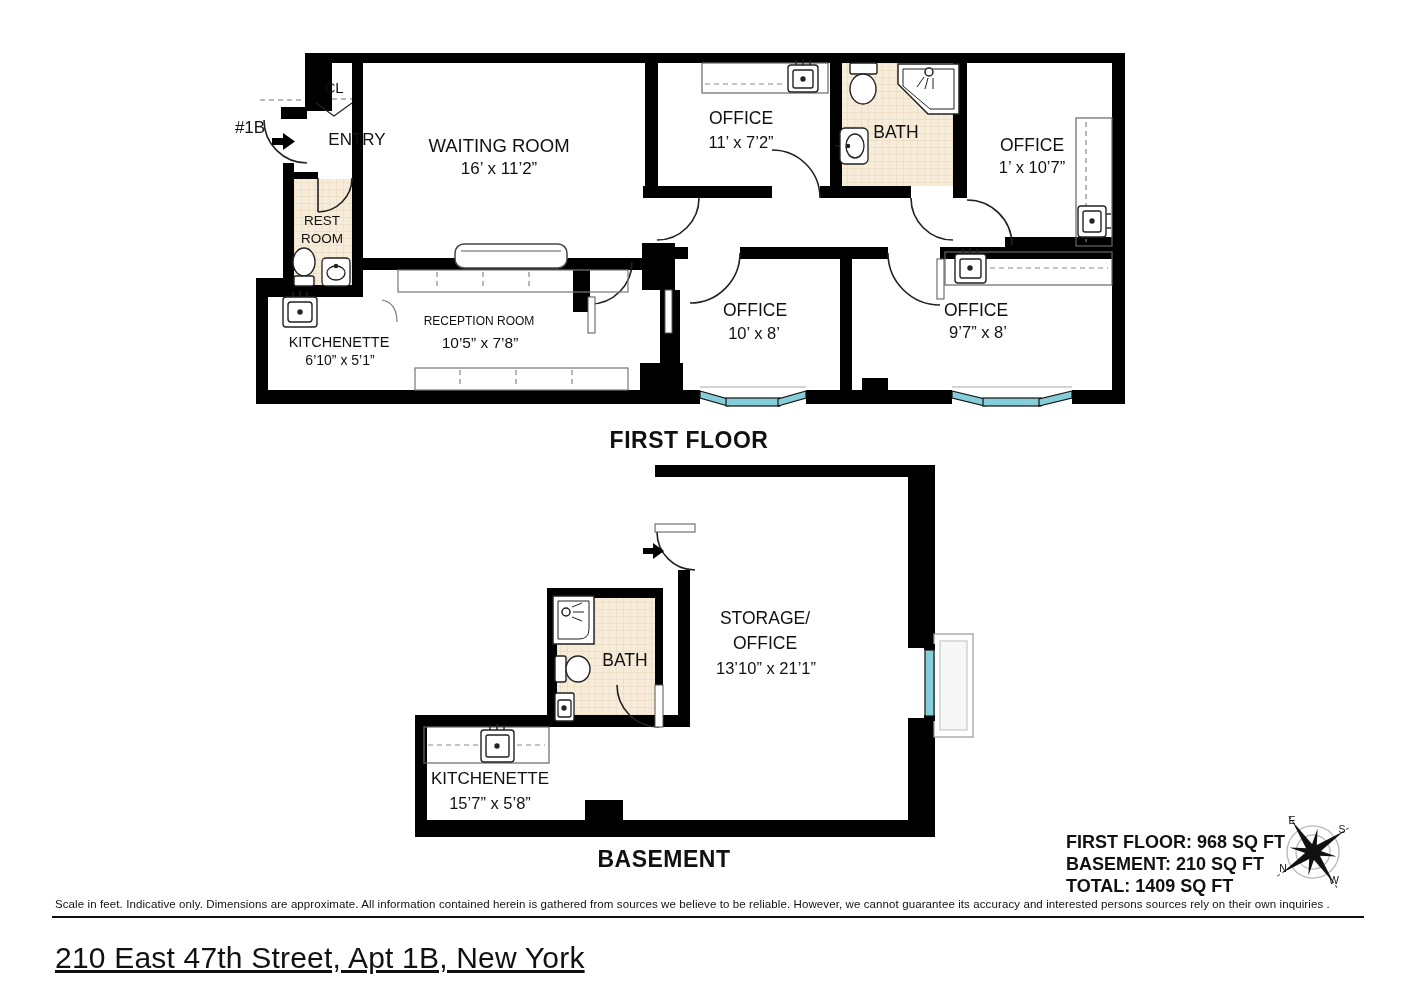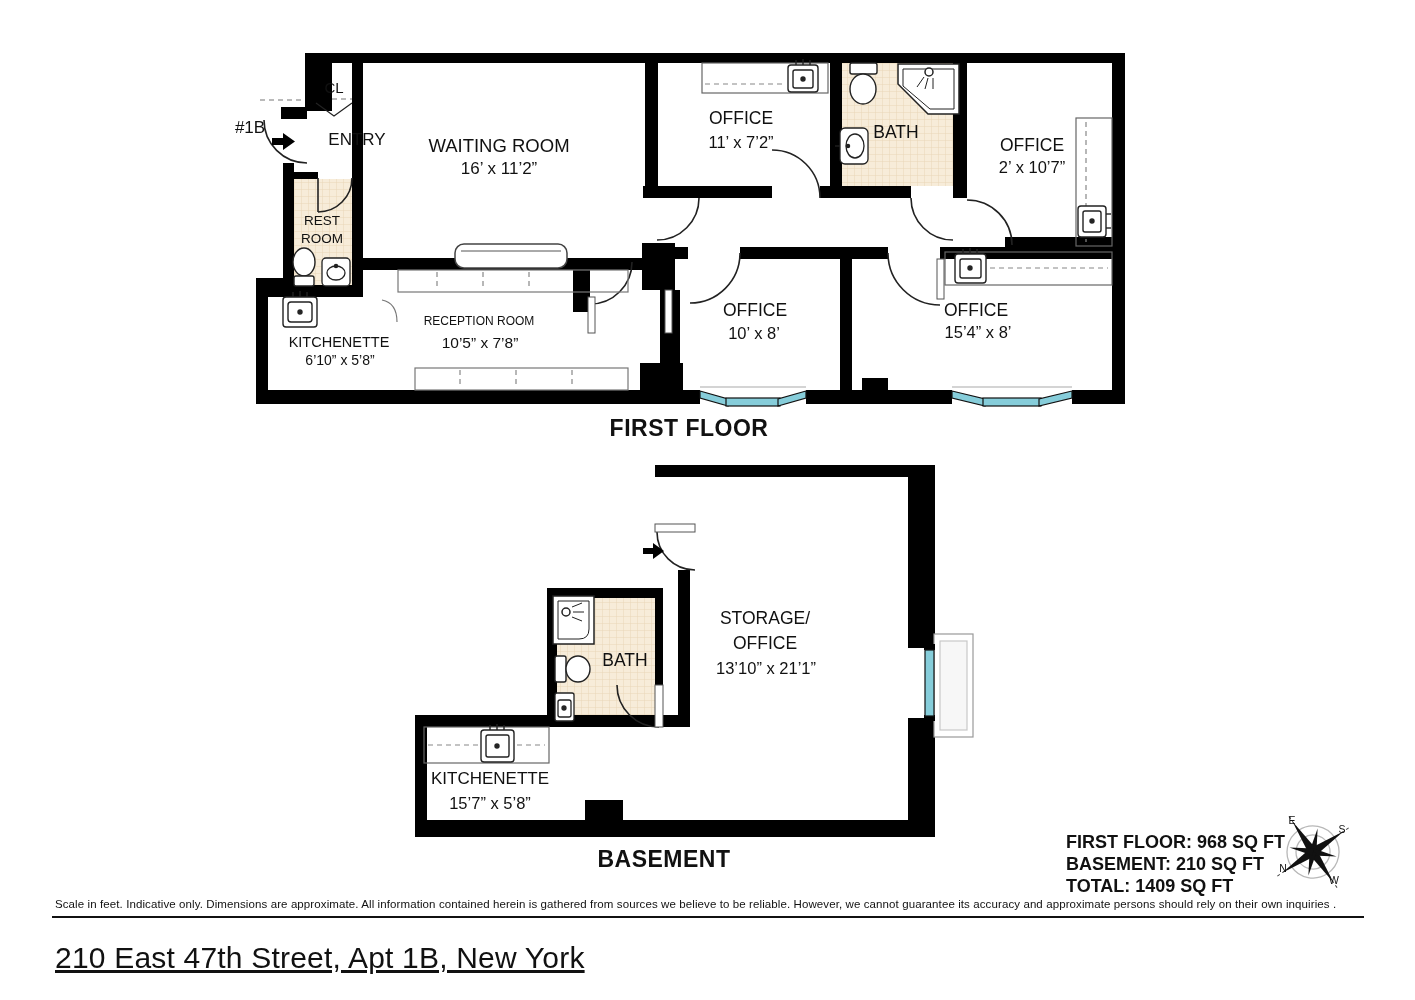--- a/index.html
+++ b/index.html
@@ -282,49 +282,49 @@
 
 <div class="lbl" style="left:334px;top:88px;font-size:15px;">CL</div>
 <div class="lbl" style="left:250px;top:128px;font-size:17px;">#1B</div>
 <div class="lbl" style="left:357px;top:140px;font-size:17px;">ENTRY</div>
 <div class="lbl" style="left:499px;top:146px;font-size:18.5px;">WAITING ROOM</div>
 <div class="lbl" style="left:499px;top:169px;font-size:17px;">16’ x 11’2”</div>
 <div class="lbl" style="left:741px;top:119px;font-size:17.5px;">OFFICE</div>
 <div class="lbl" style="left:741px;top:142px;font-size:16.5px;">11’ x 7’2”</div>
 <div class="lbl" style="left:896px;top:133px;font-size:17.5px;">BATH</div>
 <div class="lbl" style="left:1032px;top:146px;font-size:17.5px;">OFFICE</div>
-<div class="lbl" style="left:1032px;top:167px;font-size:16.5px;">2’ x 10’7”</div>
+<div class="lbl" style="left:1032px;top:167px;font-size:16.5px;">1’ x 10’7”</div>
 <div class="lbl" style="left:322px;top:221px;font-size:13.5px;">REST</div>
 <div class="lbl" style="left:322px;top:239px;font-size:13.5px;">ROOM</div>
 <div class="lbl" style="left:479px;top:322px;font-size:12px;">RECEPTION ROOM</div>
 <div class="lbl" style="left:480px;top:343px;font-size:15.5px;">10’5” x 7’8”</div>
 <div class="lbl" style="left:339px;top:343px;font-size:14.5px;">KITCHENETTE</div>
-<div class="lbl" style="left:340px;top:361px;font-size:14px;">6’10” x 5’8”</div>
+<div class="lbl" style="left:340px;top:361px;font-size:14px;">6’10” x 5’1”</div>
 <div class="lbl" style="left:755px;top:311px;font-size:17.5px;">OFFICE</div>
 <div class="lbl" style="left:754px;top:333px;font-size:16.5px;">10’ x 8’</div>
 <div class="lbl" style="left:976px;top:311px;font-size:17.5px;">OFFICE</div>
-<div class="lbl" style="left:978px;top:332px;font-size:16.5px;">15’4” x 8’</div>
-<div class="lbl title" style="left:689px;top:429px;font-size:23px;">FIRST FLOOR</div>
+<div class="lbl" style="left:978px;top:332px;font-size:16.5px;">9’7” x 8’</div>
+<div class="lbl title" style="left:689px;top:441px;font-size:23px;">FIRST FLOOR</div>
 
 <div class="lbl" style="left:625px;top:661px;font-size:17.5px;">BATH</div>
 <div class="lbl" style="left:765px;top:619px;font-size:17.5px;text-align:center;">STORAGE/</div>
 <div class="lbl" style="left:765px;top:644px;font-size:17.5px;">OFFICE</div>
 <div class="lbl" style="left:766px;top:668px;font-size:16.5px;">13’10” x 21’1”</div>
 <div class="lbl" style="left:490px;top:779px;font-size:17px;">KITCHENETTE</div>
 <div class="lbl" style="left:490px;top:803px;font-size:16.5px;">15’7” x 5’8”</div>
 <div class="lbl title" style="left:664px;top:860px;font-size:23px;">BASEMENT</div>
 
 <div class="lbl-left summary" style="left:1066px;top:831px;">
   <div>FIRST FLOOR: 968 SQ FT</div>
   <div>BASEMENT: 210 SQ FT</div>
   <div>TOTAL: 1409 SQ FT</div>
 </div>
 
 <div class="lbl compass-letter" style="left:1292px;top:821px;">E</div>
 <div class="lbl compass-letter" style="left:1342px;top:830px;">S</div>
 <div class="lbl compass-letter" style="left:1283px;top:869px;">N</div>
 <div class="lbl compass-letter" style="left:1334px;top:881px;">W</div>
 
-<div class="lbl-left disclaimer" style="left:55px;top:898px;">Scale in feet. Indicative only. Dimensions are approximate. All information contained herein is gathered from sources we believe to be reliable. However, we cannot guarantee its accuracy and approximate persons should rely on their own inquiries .</div>
+<div class="lbl-left disclaimer" style="left:55px;top:898px;">Scale in feet. Indicative only. Dimensions are approximate. All information contained herein is gathered from sources we believe to be reliable. However, we cannot guarantee its accuracy and interested persons sources rely on their own inquiries .</div>
 <div class="divider" style="left:52px;top:916px;width:1312px;height:2px;"></div>
 <div class="lbl-left address" style="left:55px;top:941px;">210 East 47th Street, Apt 1B, New York</div>
 
 </div>
 
 </body></html>

